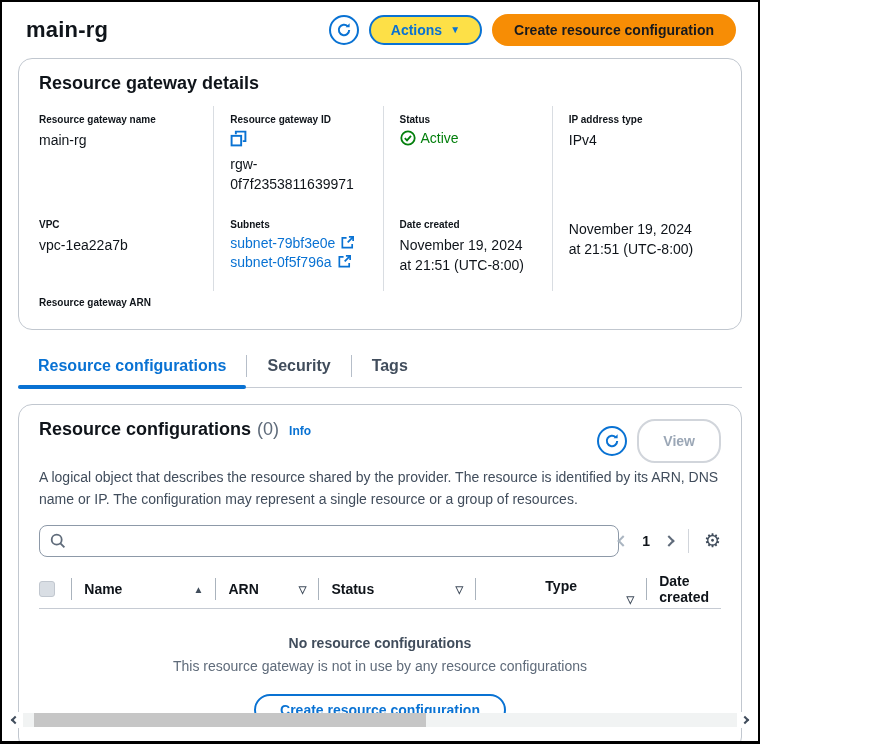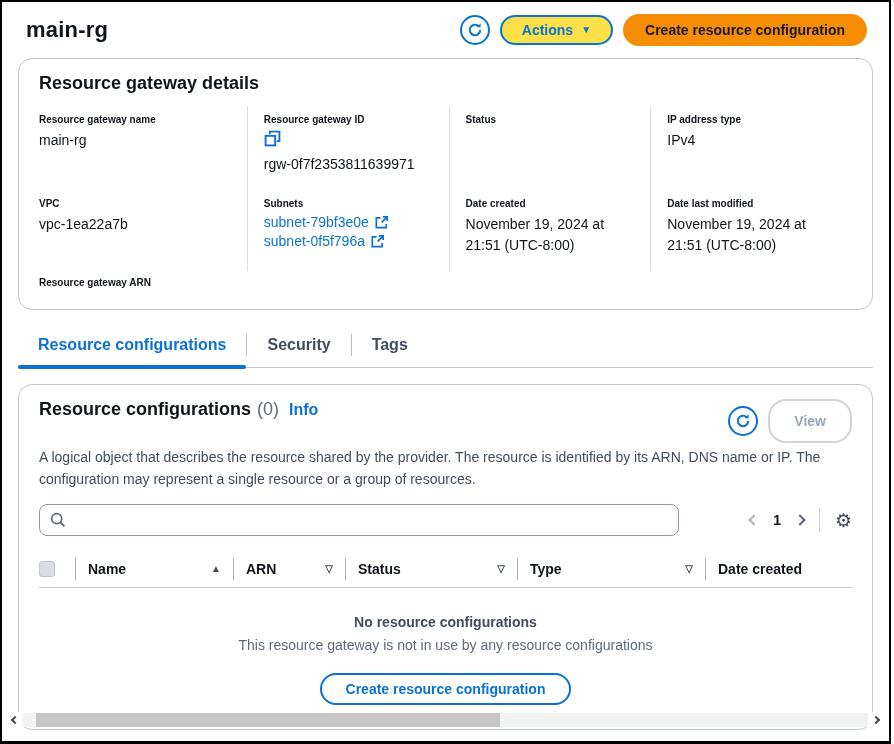--- a/index.html
+++ b/index.html
@@ -4,21 +4,21 @@
 <style>
   * { box-sizing: border-box; }
   html,body { margin:0; padding:0; background:#fff; }
   body {
     width:894px; height:744px;
     font-family:"Liberation Sans", sans-serif;
     color:#0f141a;
   }
   .frame {
     position:relative;
-    width:891px; height:744px;
+    width:760px; height:744px;
     border:2px solid #000; border-bottom-width:3px;
     background:#fff;
     padding:0 14px;
     overflow:hidden;
   }
 
   
   .page-header { display:flex; align-items:center; padding:12px 8px 8px 10px; }
   .page-title { font-size:22px; font-weight:700; margin:0; flex:1; letter-spacing:0.2px; }
   .header-actions { display:flex; align-items:center; gap:10px; }
@@ -66,21 +66,21 @@
   .tab { position:relative; height:100%; display:flex; align-items:center; padding:0 20px; font-size:16px; font-weight:700; color:#414d5c; cursor:pointer; }
   .tab.active { color:#0972d3; }
   .tab.active::after { content:""; position:absolute; left:0; right:0; bottom:-2px; height:4px; border-radius:4px; background:#0972d3; }
   .tab-divider { width:1px; height:22px; background:#b6bec9; }
 
   
   .table-card { margin-top:16px; padding:14px 20px 22px 20px; }
   .panel-head { display:flex; align-items:flex-start; }
   .panel-title-wrap { display:flex; align-items:baseline; gap:6px; }
   .panel-count { color:#5f6b7a; font-weight:400; }
-  .info-link { color:#0972d3; font-size:16px; font-weight:700; cursor:pointer; margin-left:4px; }
+  .info-link { color:#0972d3; font-size:12px; font-weight:700; cursor:pointer; margin-left:4px; }
   .panel-buttons { margin-left:auto; display:flex; align-items:center; gap:10px; }
   .btn-disabled { color:#9ba7b6; background:#fff; border:2px solid #d1d5db; padding:12px 24px; cursor:default; }
 
   .panel-desc { font-size:14px; color:#414d5c; line-height:1.55; margin:4px 0 14px 0; }
 
   .toolbar { display:flex; align-items:center; }
   .search-box {
     width:640px; height:32px; border:1px solid #8d99a8; border-radius:8px;
     display:flex; align-items:center; padding:0 10px; gap:8px; background:#fff;
   }
@@ -100,21 +100,21 @@
     display:flex; align-items:center; height:38px; margin-top:14px;
     border-bottom:1px solid #c6cbd3; font-size:14px; font-weight:700;
   }
   .col-check { width:36px; display:flex; align-items:center; }
   .checkbox-dis { width:16px; height:16px; background:#d9dee4; border:1px solid #c1c7cf; border-radius:3px; }
   .col { display:flex; align-items:center; height:22px; border-left:1px solid #aab3bd; padding:0 12px; }
   .col .sort { margin-left:auto; font-size:10px; color:#414d5c; cursor:pointer; }
   .col-name { width:158px; }
   .col-arn { width:112px; }
   .col-status { width:172px; }
-  .col-type { width:188px; }
+  .col-type { width:188px;flex-direction:column; }
   .col-date { flex:1; border-left:1px solid #aab3bd; }
 
   .empty-state { text-align:center; padding:26px 0 2px 0; }
   .empty-title { font-size:14px; font-weight:700; color:#414d5c; margin-bottom:7px; }
   .empty-msg { font-size:14px; color:#5f6b7a; margin-bottom:20px; }
   .btn-empty-create { color:#0972d3; background:#fff; border:2px solid #0972d3; padding:6px 24px; }
 
   
   .hscroll { position:absolute; left:5px; right:5px; bottom:13px; display:flex; align-items:center; height:16px; }
   .sb-arrow { width:16px; height:16px; display:flex; align-items:center; justify-content:center; background:#fff; cursor:pointer; }
@@ -163,20 +163,29 @@
             <svg width="17" height="17" viewBox="0 0 16 16">
                 <path d="M5.5 4V1.5h9v9H12" fill="none" stroke="#0972d3" stroke-width="1.8"></path>
                 <rect x="1.5" y="5.5" width="9" height="9" fill="#fff" stroke="#0972d3" stroke-width="1.8"></rect>
               </svg>
           </span>
         </div>
         <div class="f-value">rgw-0f7f2353811639971</div>
       </div>
       <div class="cell div">
         <div class="f-label">Status</div>
+        <div class="status-value">
+          <span>
+            <svg width="16" height="16" viewBox="0 0 16 16">
+                <circle cx="8" cy="8" r="6.7" fill="none" stroke="#037f0c" stroke-width="1.8"></circle>
+                <path d="M4.8 8.2l2.2 2.2 4-4.6" fill="none" stroke="#037f0c" stroke-width="1.8"></path>
+              </svg>
+          </span>
+          <span>Active</span>
+        </div>
       </div>
       <div class="cell div">
         <div class="f-label">IP address type</div>
         <div class="f-value">IPv4</div>
       </div>
 
       <div class="cell">
         <div class="f-label">VPC</div>
         <div class="f-value">vpc-1ea22a7b</div>
       </div>
@@ -201,21 +210,20 @@
                 <path d="M13.8 2.2L8.2 7.8" fill="none" stroke="#0972d3" stroke-width="1.8"></path>
               </svg>
           </span>
         </a>
       </div>
       <div class="cell div">
         <div class="f-label">Date created</div>
         <div class="f-value" style="max-width:170px;">November 19, 2024 at 21:51 (UTC-8:00)</div>
       </div>
       <div class="cell div">
-        <div class="f-label">Date last modified</div>
         <div class="f-value" style="max-width:170px;">November 19, 2024 at 21:51 (UTC-8:00)</div>
       </div>
     </div>
 
     <div class="arn-block">
       <div class="f-label">Resource gateway ARN</div>
     </div>
   </section>
 
   <nav class="tabs">

